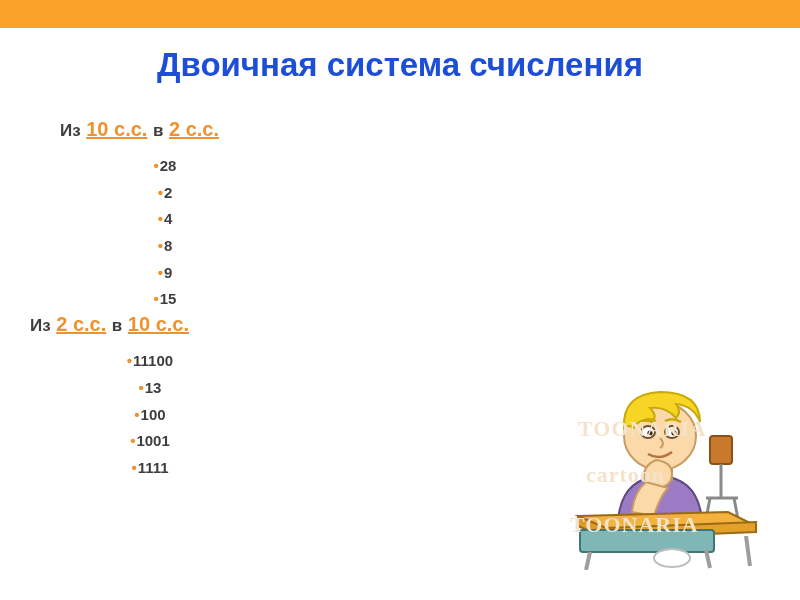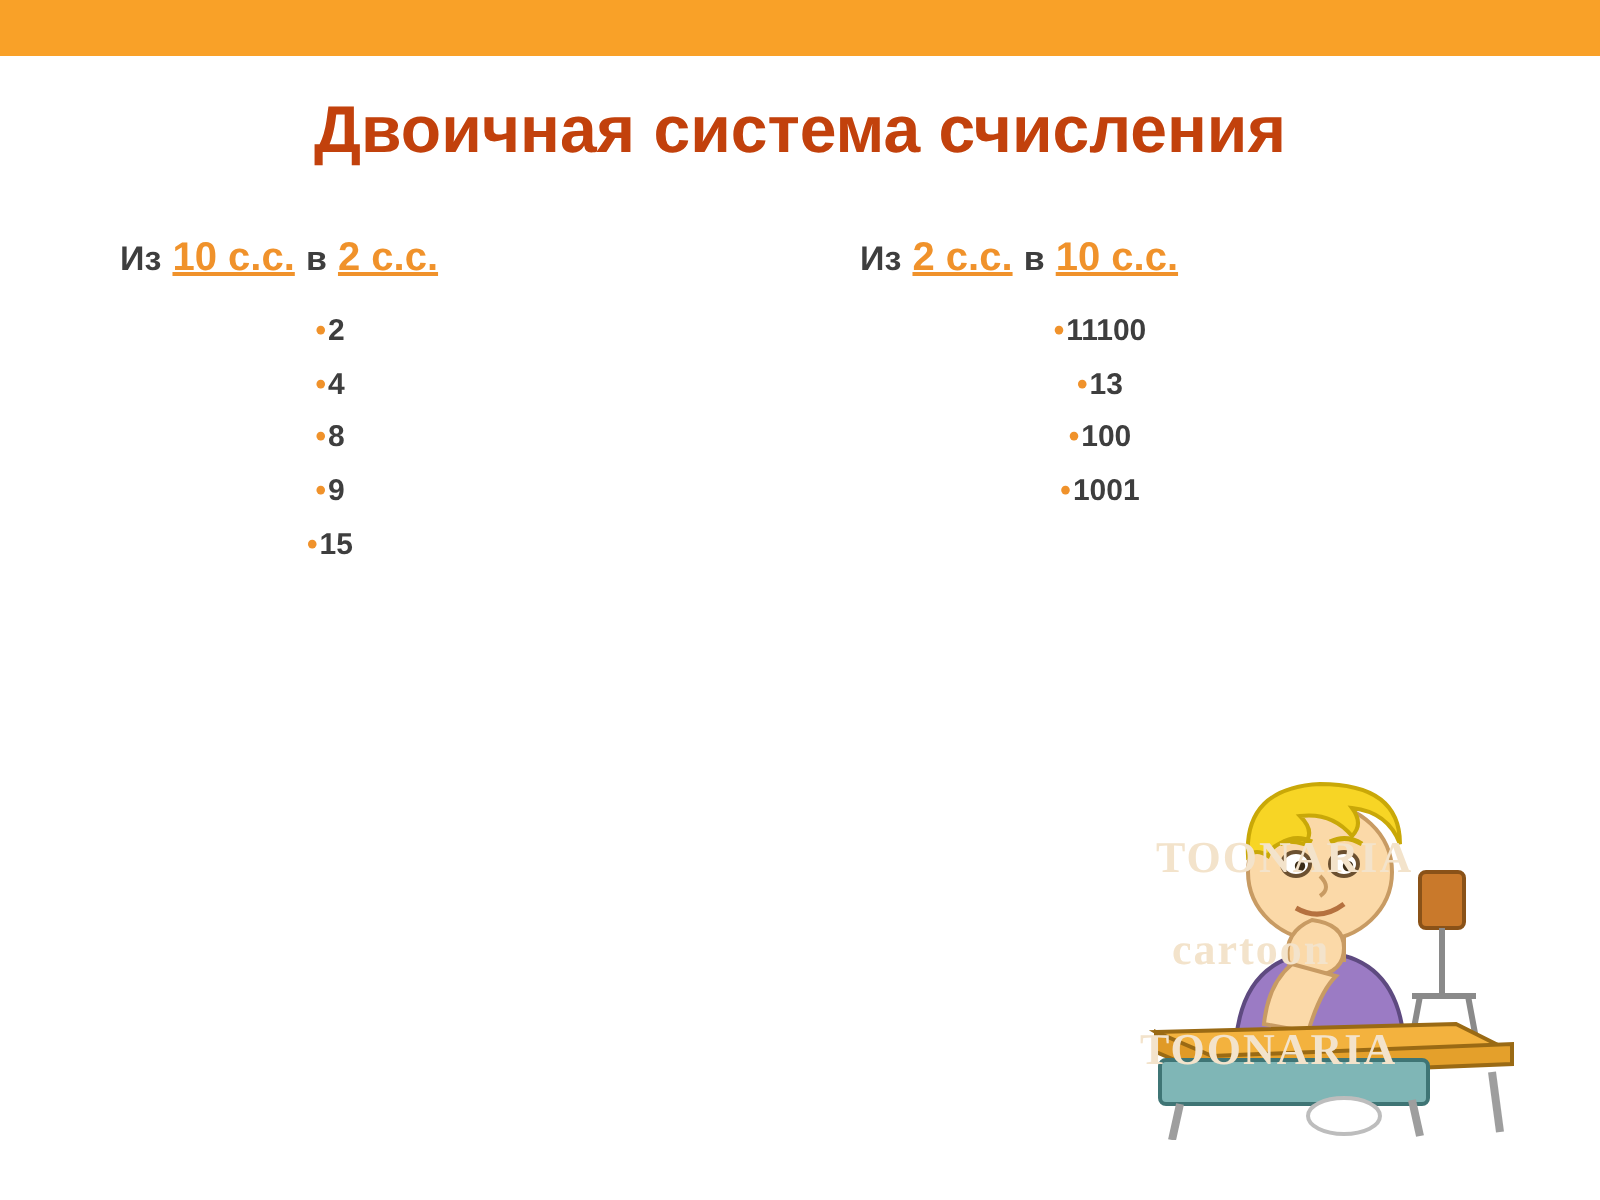--- a/index.html
+++ b/index.html
@@ -23,30 +23,30 @@
     background: #F9A128;
   }
   .slide-title {
     position: absolute;
     top: 46px;
     left: 0;
     width: 800px;
     text-align: center;
     font-size: 33px;
     font-weight: bold;
-    color: #c2410c;
+    color: #1d4ed8;
     letter-spacing: 0px;
   }
   .columns {
     position: absolute;
     top: 118px;
     left: 0;
     width: 800px;
     display: flex;
-    flex-direction: row;
+    flex-direction: column;
   }
   .column {
     width: 400px;
     box-sizing: border-box;
   }
   .col-left {
     padding-left: 60px;
   }
   .col-right {
     padding-left: 30px;
@@ -124,40 +124,42 @@
 <div class="columns">
 
   <div class="column col-left">
     <div class="col-heading">
       <span class="plain small">Из</span>
       <span class="acc">10 с.с.</span>
       <span class="plain small">в</span>
       <span class="acc">2 с.с.</span>
     </div>
     <ul class="values">
+      <li><span class="bullet">•</span><span>28</span></li>
       <li><span class="bullet">•</span><span>2</span></li>
       <li><span class="bullet">•</span><span>4</span></li>
       <li><span class="bullet">•</span><span>8</span></li>
       <li><span class="bullet">•</span><span>9</span></li>
       <li><span class="bullet">•</span><span>15</span></li>
     </ul>
   </div>
 
   <div class="column col-right">
     <div class="col-heading">
       <span class="plain small">Из</span>
       <span class="acc">2 с.с.</span>
       <span class="plain small">в</span>
       <span class="acc">10 с.с.</span>
     </div>
     <ul class="values">
       <li><span class="bullet">•</span><span>11100</span></li>
       <li><span class="bullet">•</span><span>13</span></li>
       <li><span class="bullet">•</span><span>100</span></li>
       <li><span class="bullet">•</span><span>1001</span></li>
+      <li><span class="bullet">•</span><span>1111</span></li>
     </ul>
   </div>
 
 </div>
 
 <div class="illustration">
   <div class="wm wm1">TOONARIA</div>
   <div class="wm wm2">cartoon</div>
   <div class="wm wm3">TOONARIA</div>
 

